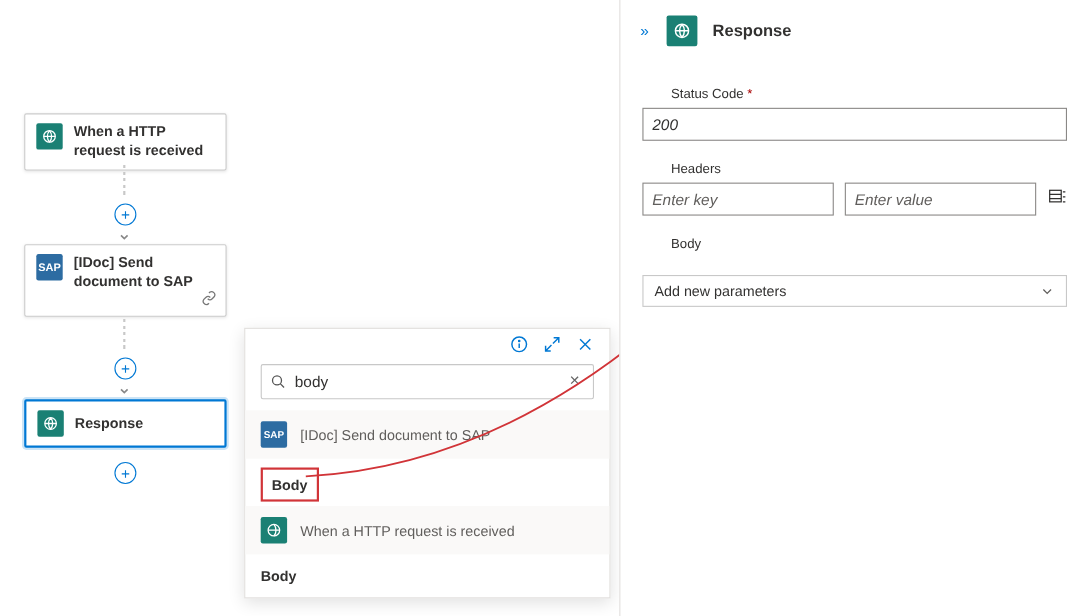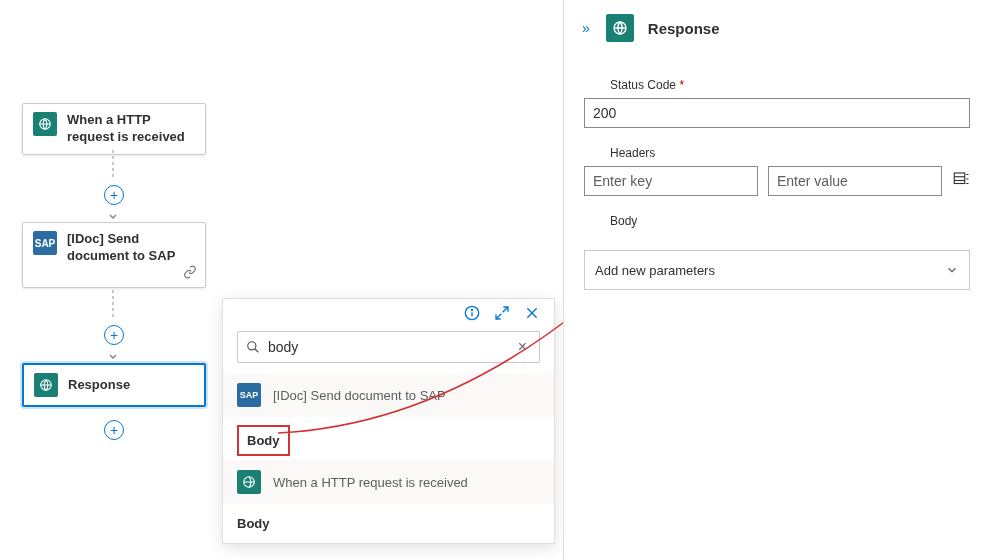--- a/index.html
+++ b/index.html
@@ -57,29 +57,29 @@
   .rp-ic { width:28px; height:28px; background:#1a8074; border-radius:2px; display:flex;align-items:center;justify-content:center; margin-right:14px; }
   .rp-title { font-size:15px; font-weight:600; color:#323130; }
 
   .tabs { display:flex; gap:24px; padding:0 20px; border-bottom:1px solid #edebe9; }
   .tab { font-size:13px; color:#323130; padding:6px 0 10px; cursor:pointer; }
   .tab.active { color:#0078d4; font-weight:600; border-bottom:2px solid #0078d4; margin-bottom:-1px; }
 
   .form { padding:18px 20px; }
   .fld-label { font-size:12px; color:#323130; margin-bottom:6px; display:block;margin-left:26px; }
   .fld-label .req { color:#a80000; }
-  .fld-input { width:100%; border:1px solid #8a8886; height:30px; padding:12px 8px; font-size:14px; color:#323130; outline:0; }
+  .fld-input { width:100%; border:1px solid #8a8886; height:30px; padding:12px 8px; font-size:14px; color:#323130; outline:0;font-style:italic; }
   .fld-input.body { height:32px; color:#605e5c; }
   .fld-input::placeholder { color:#605e5c; }
   .hdr-row { display:flex; align-items:center; gap:10px; }
   .hdr-row .fld-input { flex:1; color:#605e5c; }
   .hdr-row .fld-input:first-child { margin-right:0; }
   .tbl-ic { width:18px; height:18px; color:#323130; cursor:pointer; }
   .gap { height:18px; }
-  .add-param { margin-top:22px; border:1px solid #c8c8c8; height:40px; display:flex; align-items:center; justify-content:space-between; padding:0 10px; font-size:13px; color:#323130; cursor:pointer; }
+  .add-param { margin-top:22px; border:1px solid #c8c8c8; height:29px; display:flex; align-items:center; justify-content:space-between; padding:0 10px; font-size:13px; color:#323130; cursor:pointer; }
   .chev { stroke:#605e5c; }
 
   
   .annot { position:absolute; left:258px; top:295px; width:340px; height:140px; pointer-events:none; }
 </style>
 </head>
 <body>
 
 <div class="canvas">
 

